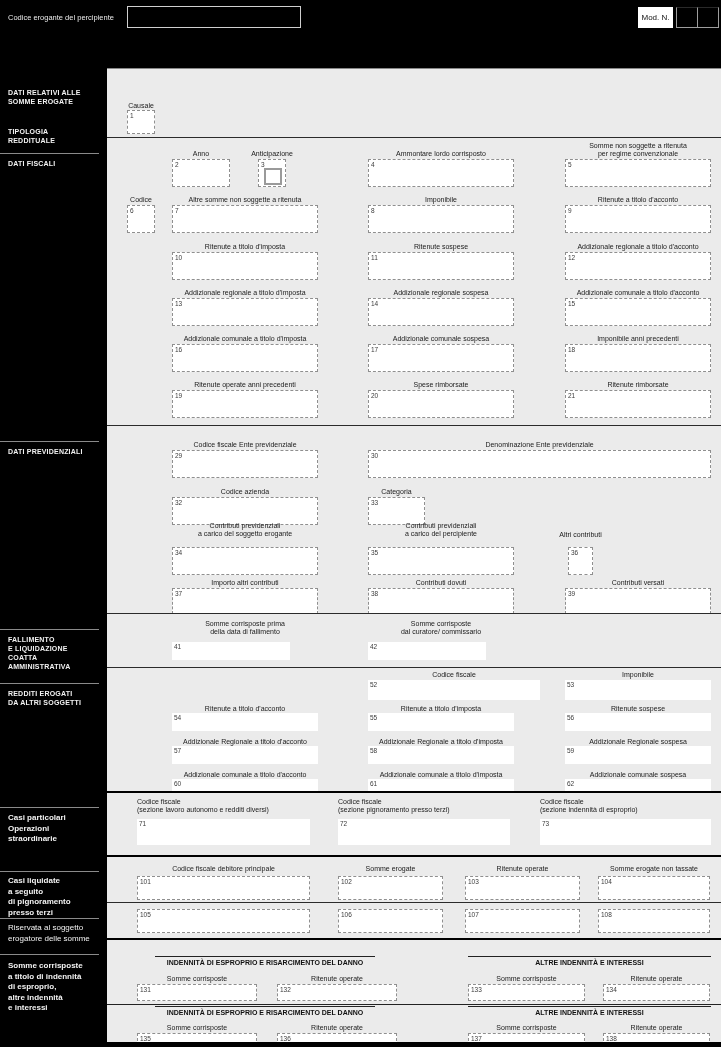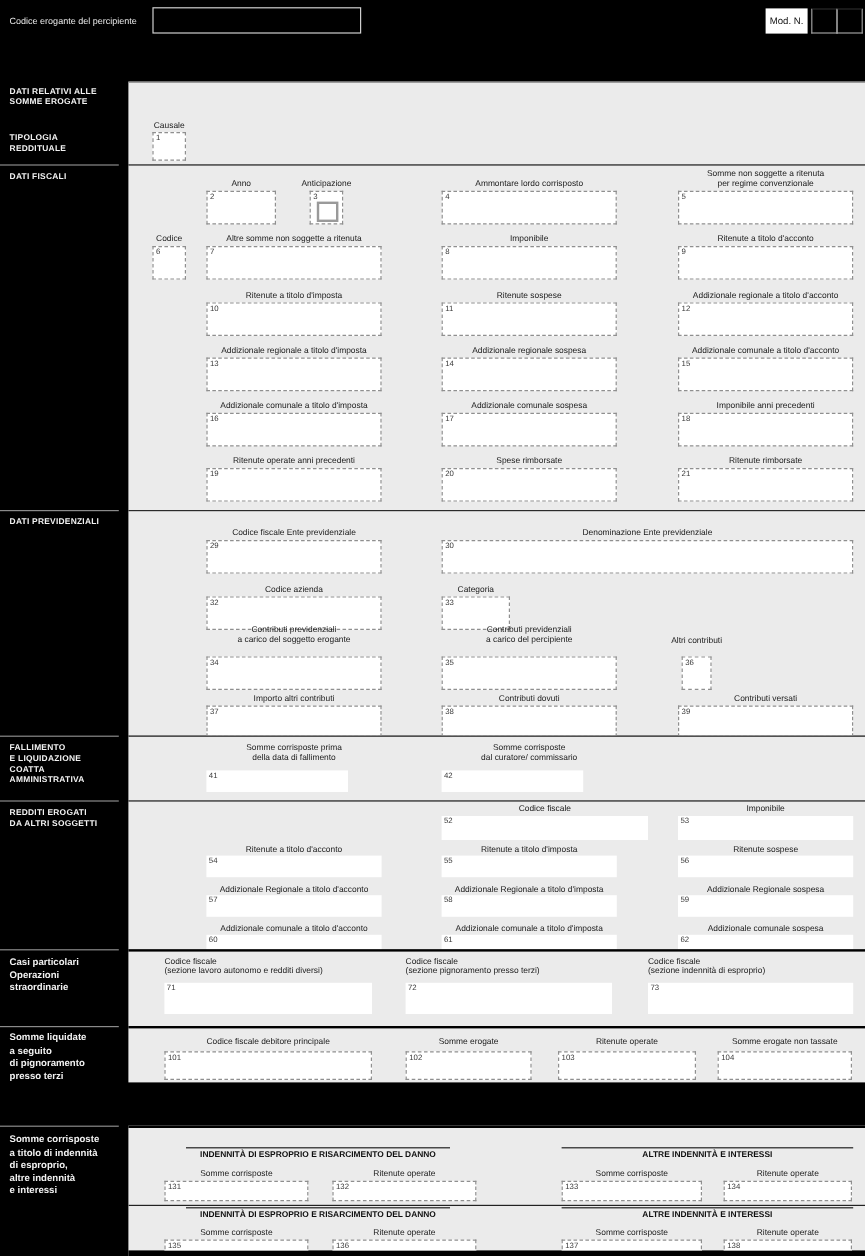--- a/index.html
+++ b/index.html
@@ -6,21 +6,21 @@
   #page{position:relative;width:721px;height:1047px;background:#000;
         font-family:"Liberation Sans",sans-serif;overflow:hidden}
   
   #cfl{position:absolute;left:8px;top:13px;font-size:7.5px;color:#e9e9e9}
   #cfbox{position:absolute;left:127px;top:6px;width:174px;height:22px;border:1px solid #cfcfcf;background:#000;box-sizing:border-box}
   #modn{position:absolute;left:638px;top:7px;width:35px;height:21px;background:#fff;color:#111;font-size:8px;line-height:21px;text-align:center}
   .mc{position:absolute;top:7px;width:22px;height:21px;border:1px solid #9d9d9d;border-top-color:#2a2a2a;box-sizing:border-box}
   #title{position:absolute;left:0;top:38px;width:721px;text-align:center;color:#fff;font-weight:bold;font-size:11px;letter-spacing:.3px}
   
   .sec{position:absolute;left:0;width:721px}
-  .sb{position:absolute;left:0;top:0;width:99px;height:100%;background:#000;border-top:1px solid #8a8a8a;box-sizing:border-box}
+  .sb{position:absolute;left:0;top:16px;width:99px;height:100%;background:#000;border-top:1px solid #8a8a8a;box-sizing:border-box}
   .sec.first .sb{border-top:none}
   .sh{position:absolute;left:8px;right:2px;color:#f2f2f2;font-weight:bold;font-size:7px;line-height:9px;white-space:pre-line;letter-spacing:.2px}
   .sh.big{font-size:8px;line-height:10.5px;letter-spacing:0}
   .sh.norm{font-weight:normal}
   .mn{position:absolute;left:107px;top:0;width:614px;height:100%;background:#ebebeb;border-top:1px solid #2b2b2b;box-sizing:border-box;overflow:hidden}
   .mn.hv{border-top:2px solid #000}
   .mn.bot{border-bottom:5px solid #000}
   .lb{position:absolute;font-size:7px;line-height:8px;color:#1a1a1a;text-align:center;white-space:pre-line}
   .ll{text-align:left}
   .bx{position:absolute;background:#fff;box-sizing:border-box}
@@ -299,21 +299,21 @@
       <div class="lb ll" style="left:433px;top:5px;width:180px">Codice fiscale
 (sezione indennità di esproprio)</div>
       <div class="bx" style="left:433px;top:26px;width:171px;height:26px">
           <i class="n">73</i>
         </div>
     </div>
   </div>
 
   <div class="sec" style="top:855px;height:47px">
     <div class="sb">
-      <div class="sh big" style="top:4px">Somme liquidate
+      <div class="sh big" style="top:4px">Casi liquidate
 a seguito
 di pignoramento
 presso terzi</div>
     </div>
     <div class="mn hv">
       <div class="lb" style="left:30px;top:8px;width:173px">Codice fiscale debitore principale</div>
       <div class="bx d" style="left:30px;top:19px;width:173px;height:24px">
           <i class="n">101</i>
         </div>
       <div class="lb" style="left:231px;top:8px;width:105px">Somme erogate</div>
@@ -324,20 +324,40 @@
       <div class="bx d" style="left:358px;top:19px;width:115px;height:24px">
           <i class="n">103</i>
         </div>
       <div class="lb" style="left:491px;top:8px;width:112px">Somme erogate non tassate</div>
       <div class="bx d" style="left:491px;top:19px;width:112px;height:24px">
           <i class="n">104</i>
         </div>
     </div>
   </div>
 
+  <div class="sec" style="top:902px;height:36px">
+    <div class="sb">
+      <div class="sh big norm" style="top:4px">Riservata al soggetto
+erogatore delle somme</div>
+    </div>
+    <div class="mn">
+      <div class="bx d" style="left:30px;top:6px;width:173px;height:24px">
+          <i class="n">105</i>
+        </div>
+      <div class="bx d" style="left:231px;top:6px;width:105px;height:24px">
+          <i class="n">106</i>
+        </div>
+      <div class="bx d" style="left:358px;top:6px;width:115px;height:24px">
+          <i class="n">107</i>
+        </div>
+      <div class="bx d" style="left:491px;top:6px;width:112px;height:24px">
+          <i class="n">108</i>
+        </div>
+    </div>
+  </div>
 
   <div class="sec" style="top:938px;height:109px">
     <div class="sb">
       <div class="sh big" style="top:6px">Somme corrisposte
 a titolo di indennità
 di esproprio,
 altre indennità
 e interessi</div>
     </div>
     <div class="mn hv bot">

